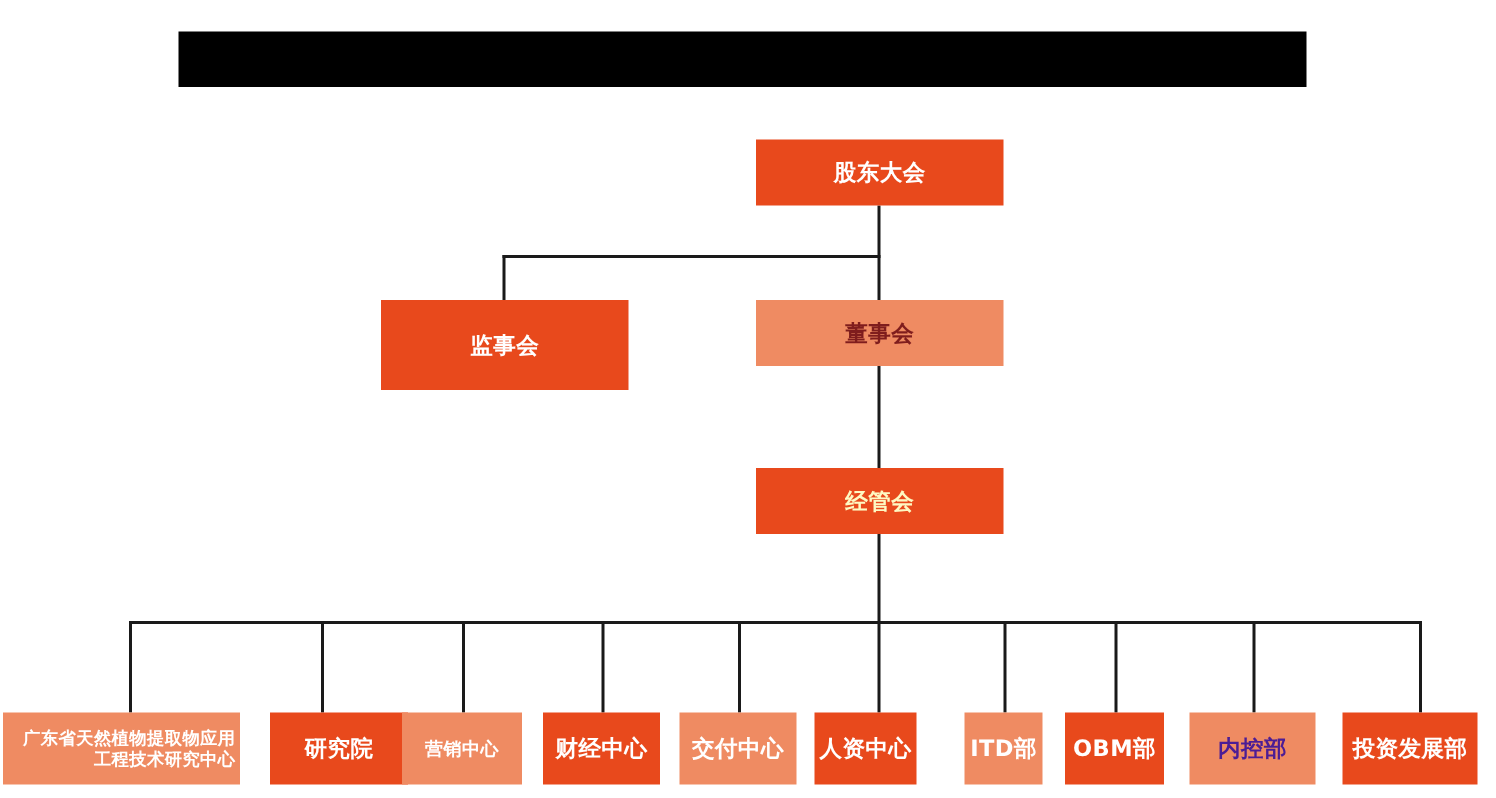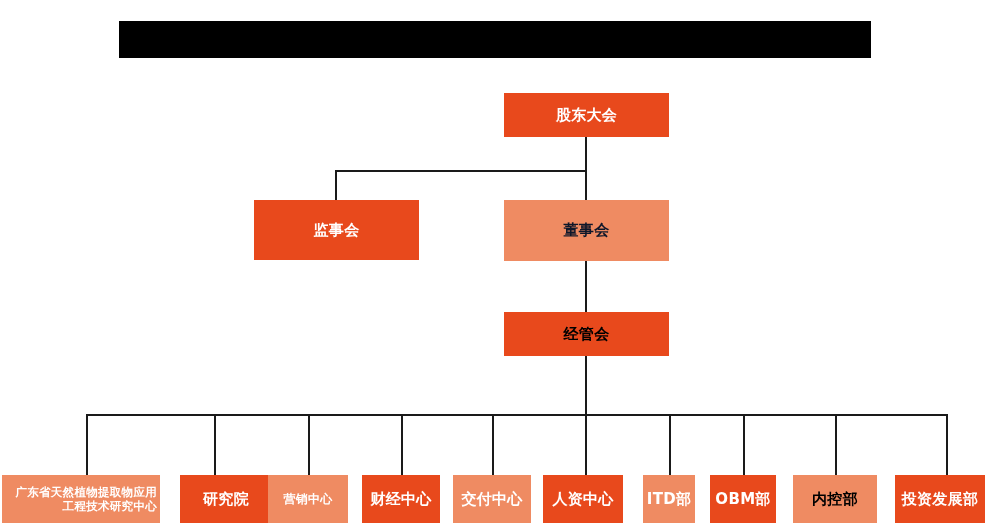--- a/index.html
+++ b/index.html
@@ -72,50 +72,50 @@
       <div class="connector v" style="left: 835px; top: 414px; height: 61px; background: rgb(26, 26, 26);"></div>
       <div class="connector v" style="left: 946px; top: 414px; height: 61px; background: rgb(26, 26, 26);"></div>
     </div>
   <div id="node-layer">
       <div class="node dark" style="left: 504px; top: 93px; width: 165px; height: 44px; font-size: 15px; background: rgb(232, 73, 28); color: rgb(255, 255, 255);">
         <span class="node-label">股东大会</span>
       </div>
       <div class="node dark" style="left: 254px; top: 200px; width: 165px; height: 60px; font-size: 15px; background: rgb(232, 73, 28); color: rgb(255, 255, 255);">
         <span class="node-label">监事会</span>
       </div>
-      <div class="node light" style="left: 504px; top: 200px; width: 165px; height: 61px; font-size: 15px; background: rgb(239, 139, 98); color: #0f172a;">
+      <div class="node light" style="left: 504px; top: 200px; width: 165px; height: 44px; font-size: 15px; background: rgb(239, 139, 98); color: #7f1d1d;">
         <span class="node-label">董事会</span>
       </div>
-      <div class="node dark" style="left: 504px; top: 312px; width: 165px; height: 44px; font-size: 15px; background: rgb(232, 73, 28); color: #000000;">
+      <div class="node dark" style="left: 504px; top: 312px; width: 165px; height: 44px; font-size: 15px; background: rgb(232, 73, 28); color: #fef9c3;">
         <span class="node-label">经管会</span>
       </div>
       <div class="node light" style="left: 2px; top: 475px; width: 158px; height: 48px; font-size: 11.5px; background: rgb(239, 139, 98); color: rgb(255, 255, 255); text-align: right;">
         <span class="node-label">广东省天然植物提取物应用工程技术研究中心</span>
       </div>
       <div class="node dark" style="left: 180px; top: 475px; width: 92px; height: 48px; font-size: 15px; background: rgb(232, 73, 28); color: rgb(255, 255, 255);">
         <span class="node-label">研究院</span>
       </div>
       <div class="node light" style="left: 268px; top: 475px; width: 80px; height: 48px; font-size: 12px; background: rgb(239, 139, 98); color: rgb(255, 255, 255);">
         <span class="node-label">营销中心</span>
       </div>
       <div class="node dark" style="left: 362px; top: 475px; width: 78px; height: 48px; font-size: 15px; background: rgb(232, 73, 28); color: rgb(255, 255, 255);">
         <span class="node-label">财经中心</span>
       </div>
       <div class="node light" style="left: 453px; top: 475px; width: 78px; height: 48px; font-size: 15px; background: rgb(239, 139, 98); color: rgb(255, 255, 255);">
         <span class="node-label">交付中心</span>
       </div>
-      <div class="node dark" style="left: 543px; top: 475px; width: 80px; height: 48px; font-size: 15px; background: rgb(232, 73, 28); color: rgb(255, 255, 255);">
+      <div class="node dark" style="left: 543px; top: 475px; width: 68px; height: 48px; font-size: 15px; background: rgb(232, 73, 28); color: rgb(255, 255, 255);">
         <span class="node-label">人资中心</span>
       </div>
       <div class="node light" style="left: 643px; top: 475px; width: 52px; height: 48px; font-size: 15px; background: rgb(239, 139, 98); color: rgb(255, 255, 255);">
         <span class="node-label">ITD部</span>
       </div>
       <div class="node dark" style="left: 710px; top: 475px; width: 66px; height: 48px; font-size: 15px; background: rgb(232, 73, 28); color: rgb(255, 255, 255);">
         <span class="node-label">OBM部</span>
       </div>
-      <div class="node light" style="left: 793px; top: 475px; width: 84px; height: 48px; font-size: 15px; background: rgb(239, 139, 98); color: #000000;">
+      <div class="node light" style="left: 793px; top: 475px; width: 84px; height: 48px; font-size: 15px; background: rgb(239, 139, 98); color: #4c1d95;">
         <span class="node-label">内控部</span>
       </div>
       <div class="node dark" style="left: 895px; top: 475px; width: 90px; height: 48px; font-size: 15px; background: rgb(232, 73, 28); color: rgb(255, 255, 255);">
         <span class="node-label">投资发展部</span>
       </div>
     </div>
 </div>
 
 </body></html>

